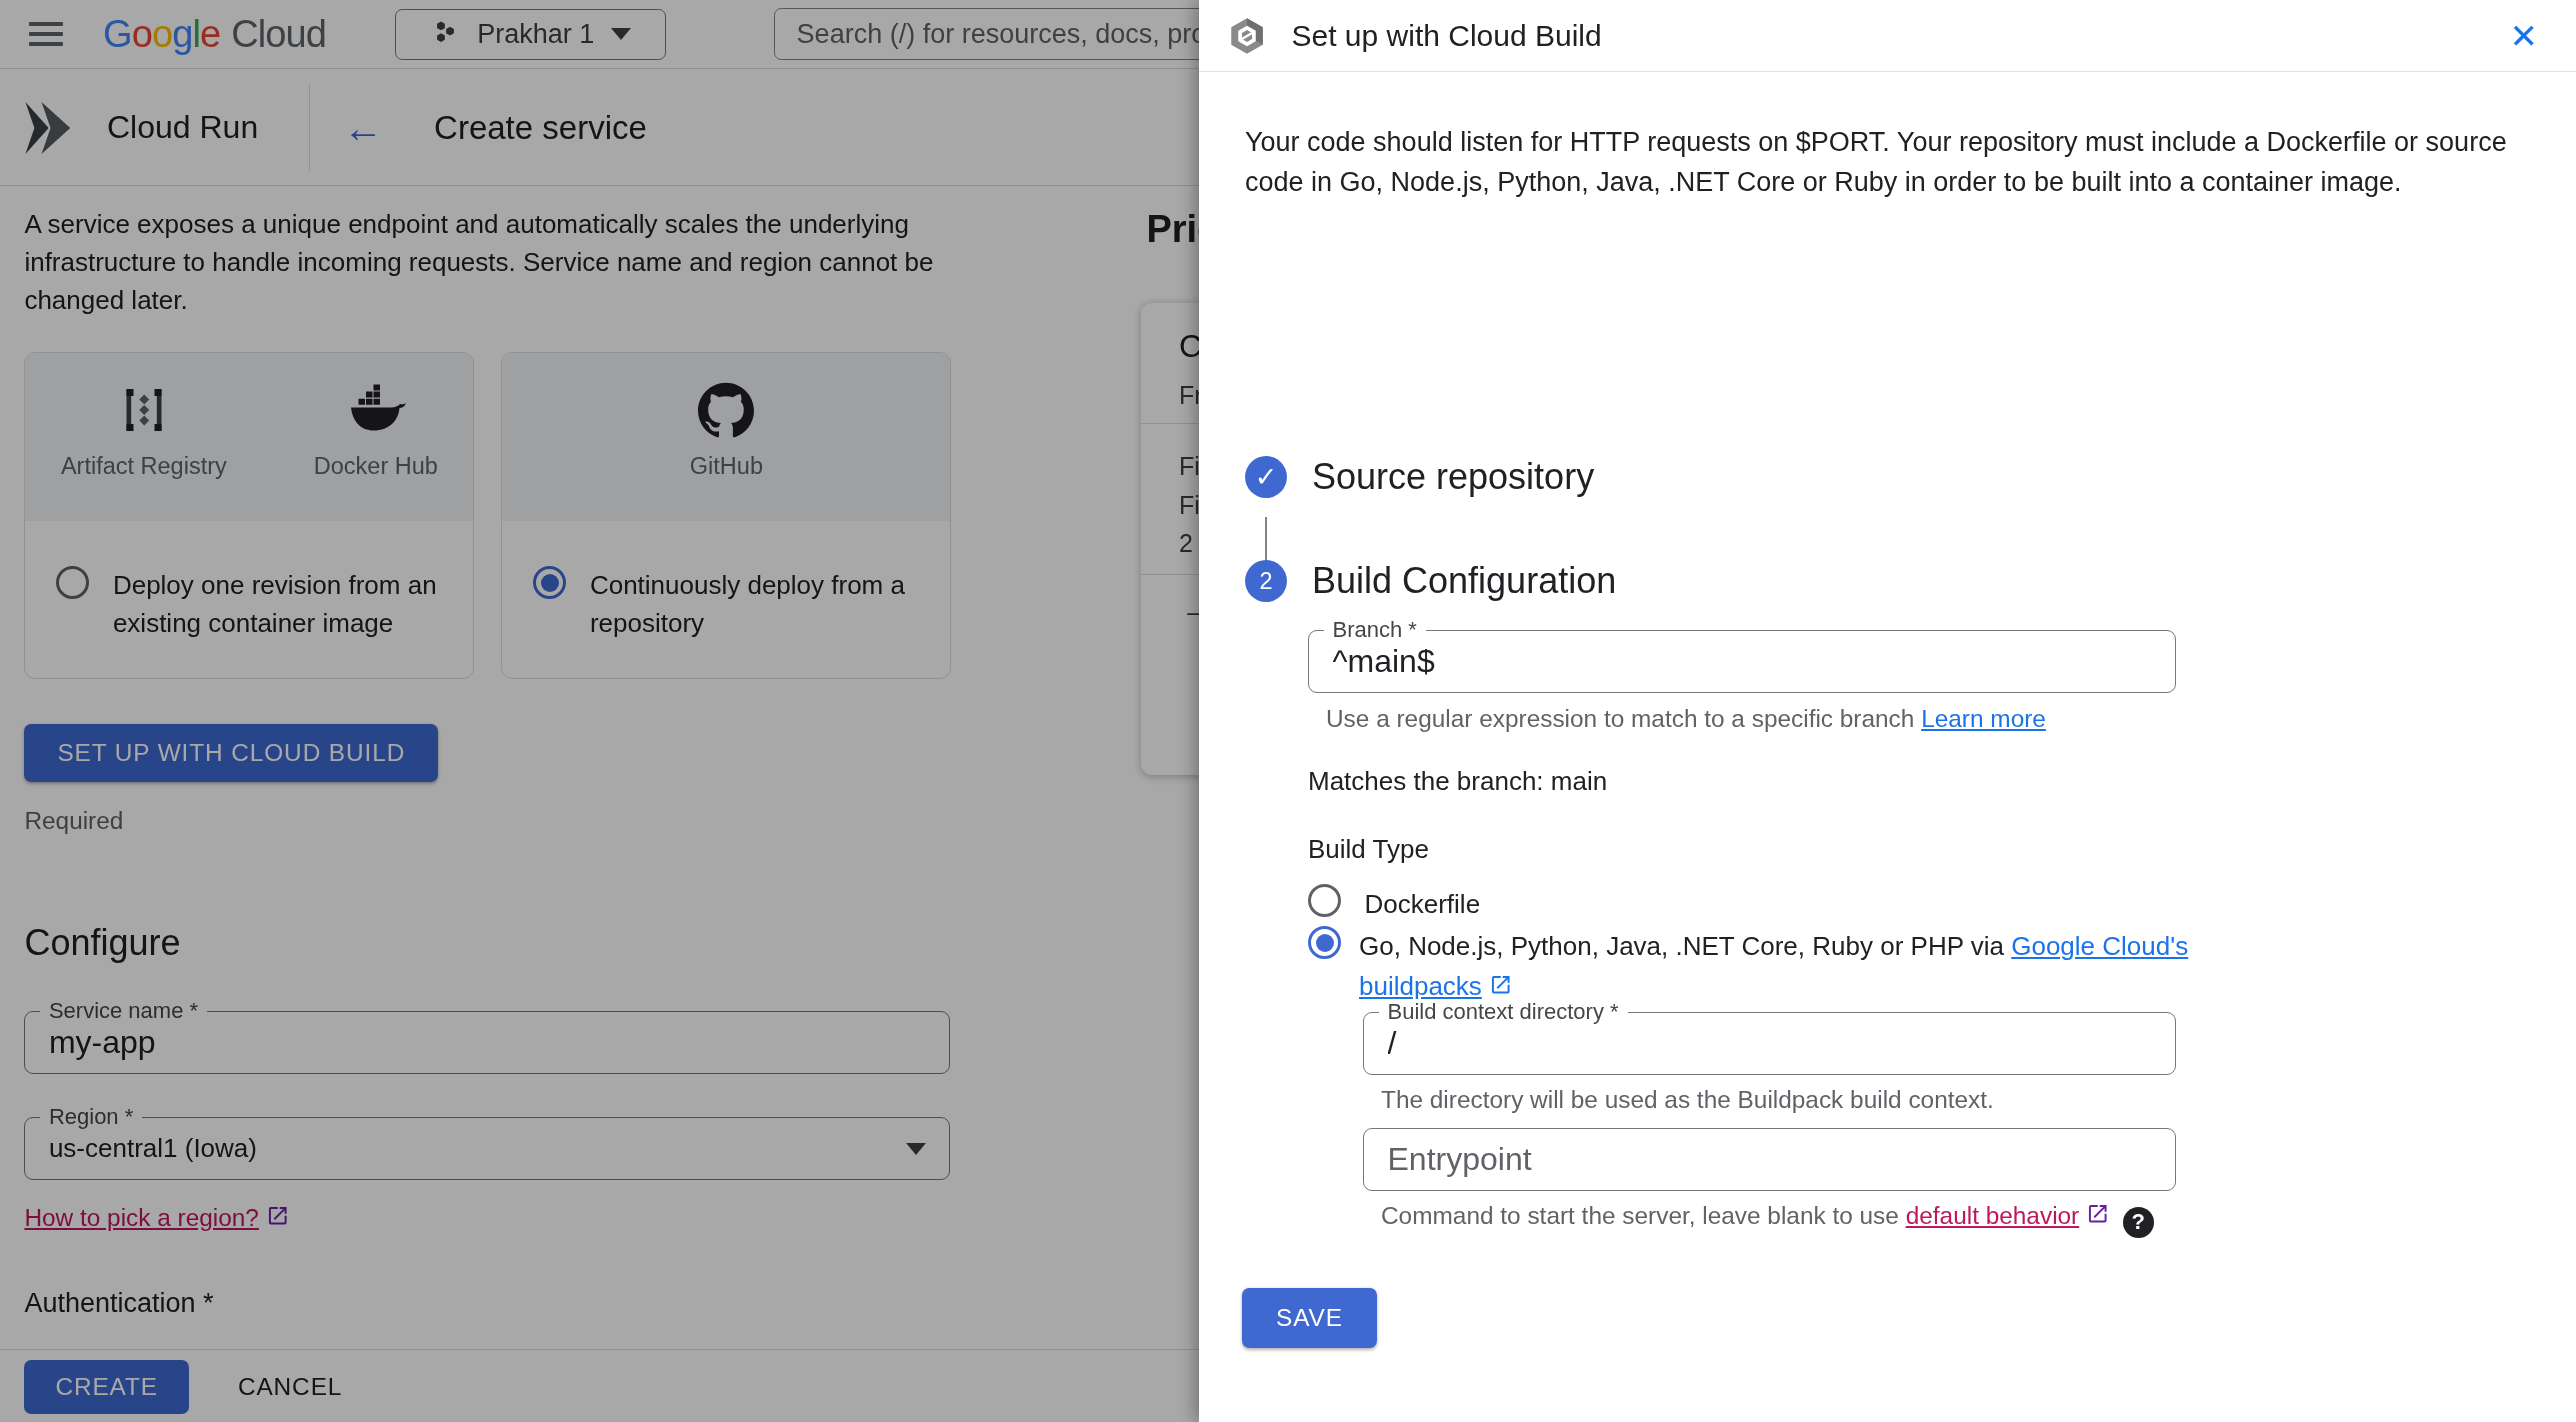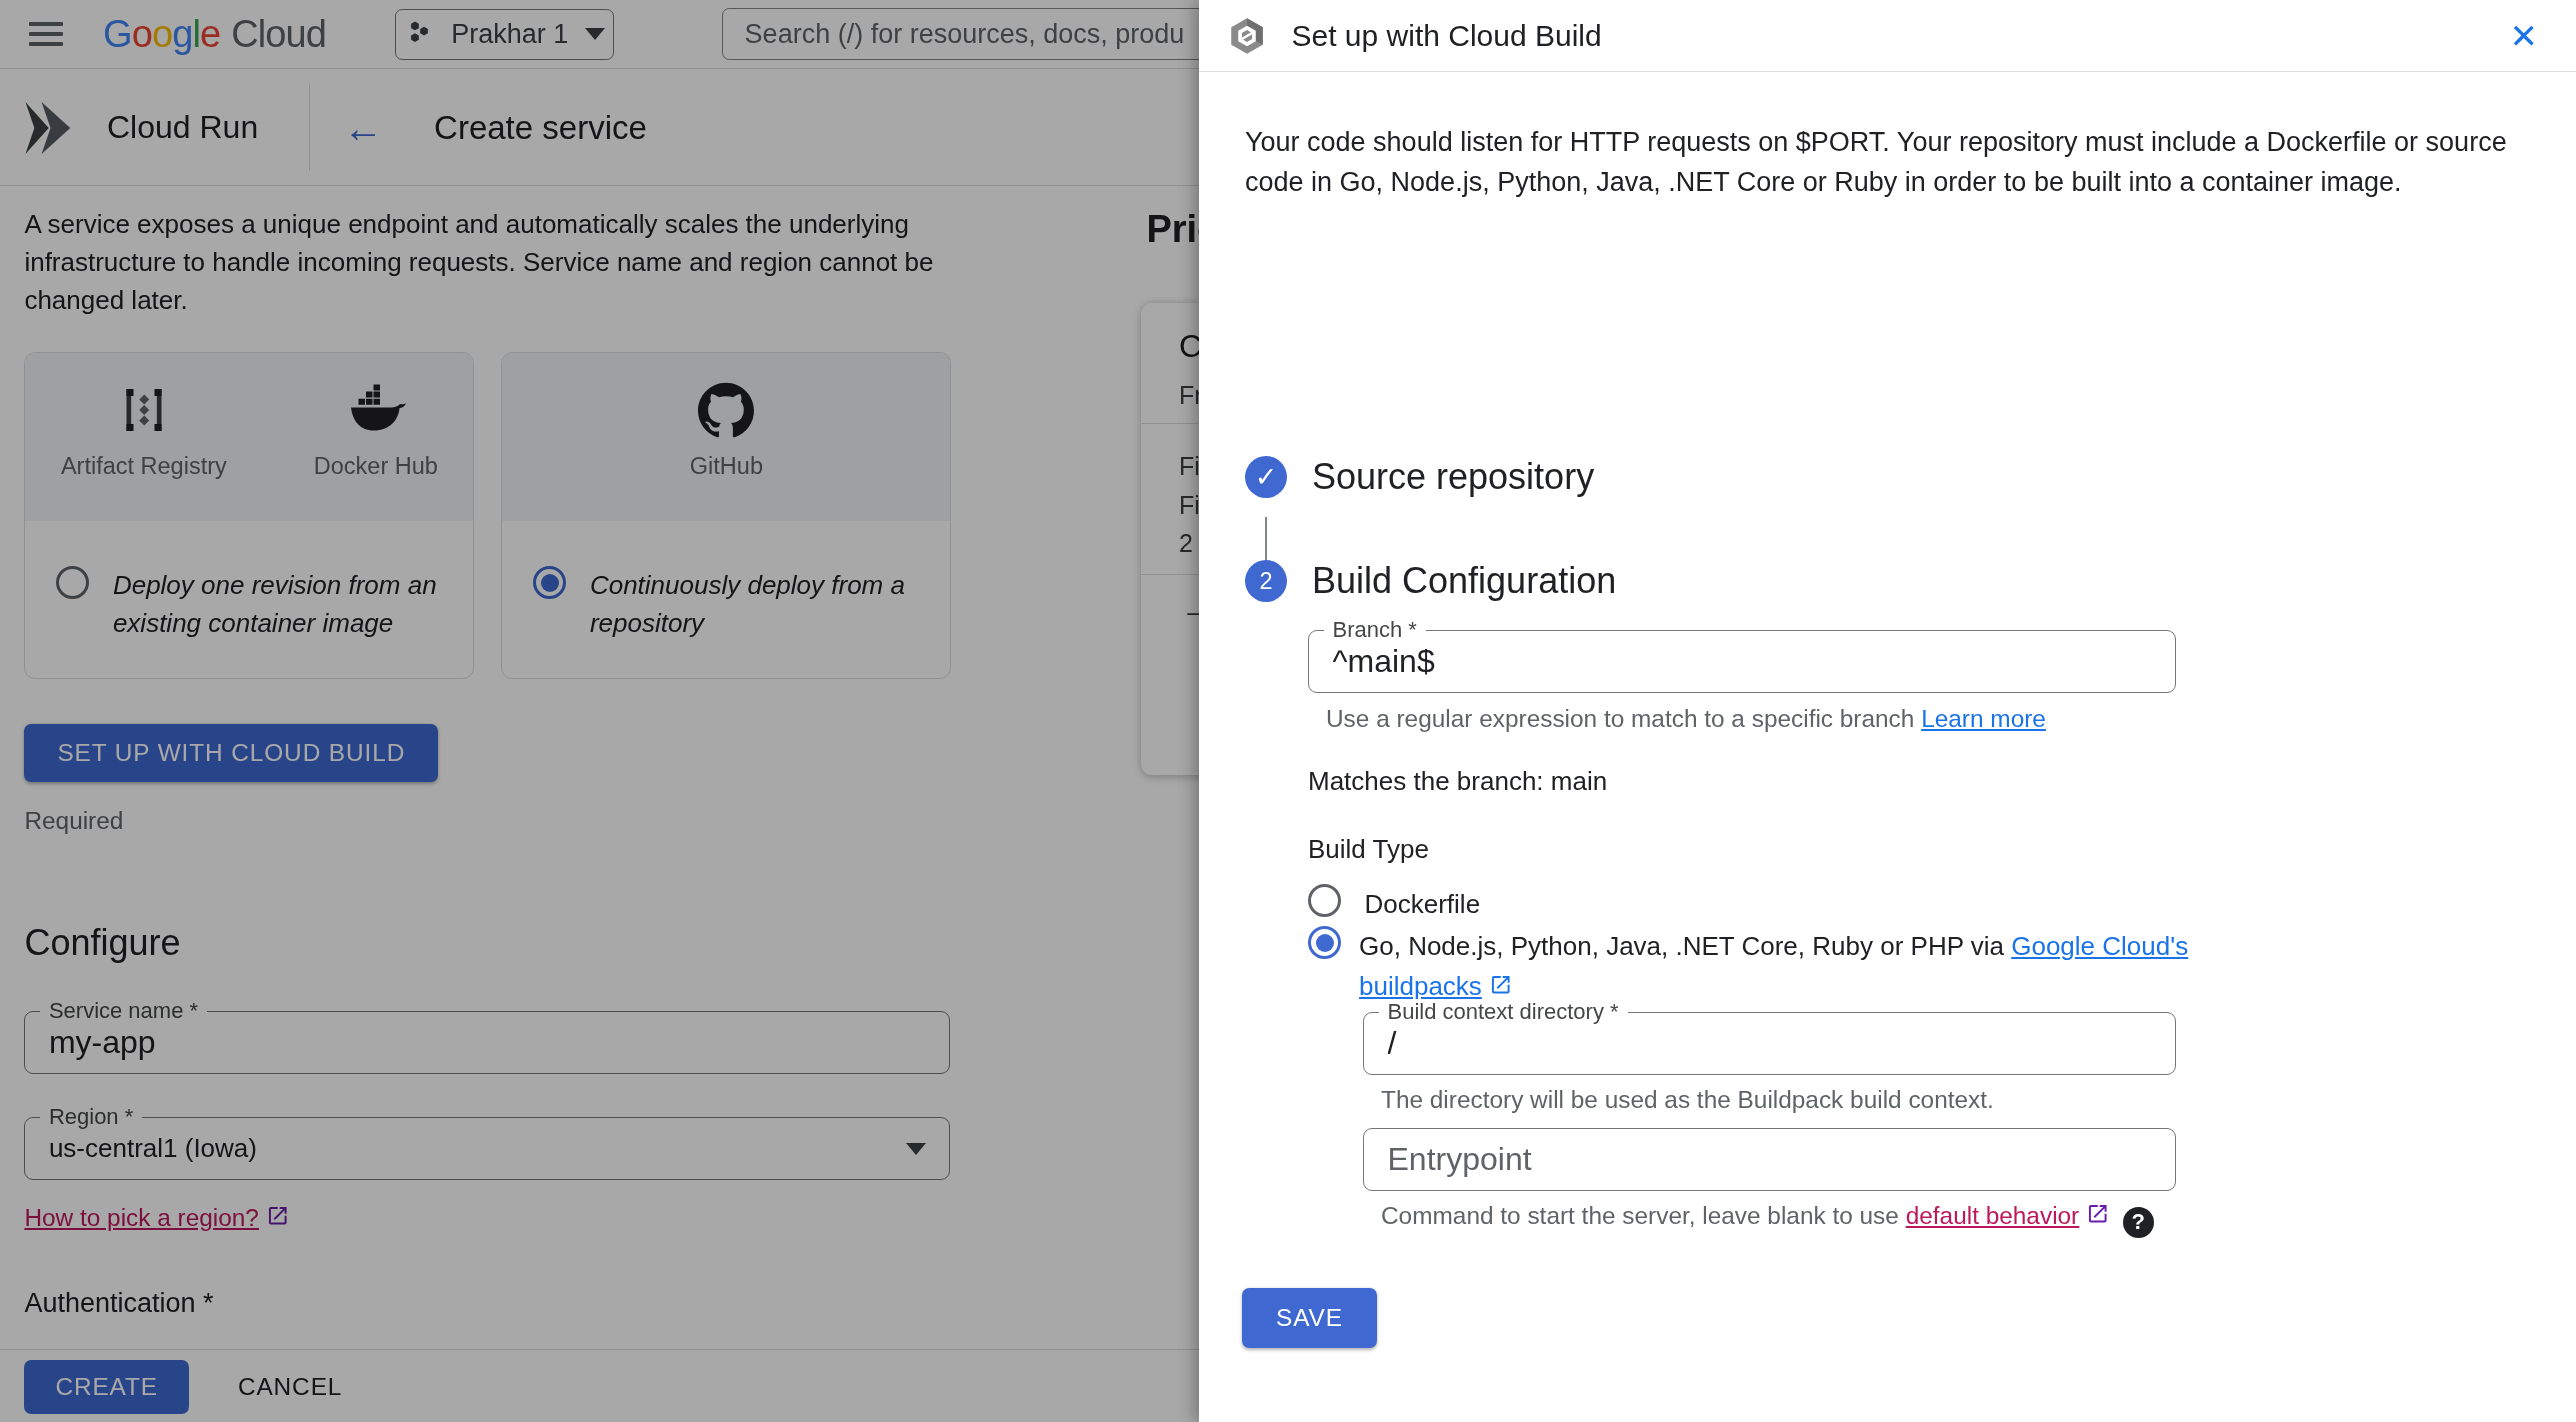--- a/index.html
+++ b/index.html
@@ -13,21 +13,21 @@
   .hamburger span { display:block; height:3.6px; background:#5f6368; border-radius:0.9px; }
   .logo { margin-left:40px; font-size:38px; letter-spacing:-0.9px; display:flex; gap:11px; align-items:baseline; }
   .logo .gword span:nth-child(1){color:#4285F4}
   .logo .gword span:nth-child(2){color:#EA4335}
   .logo .gword span:nth-child(3){color:#FBBC05}
   .logo .gword span:nth-child(4){color:#4285F4}
   .logo .gword span:nth-child(5){color:#34A853}
   .logo .gword span:nth-child(6){color:#EA4335}
   .logo .cword { color:#5f6368; }
   .projpill { margin-left:69px; height:51px; border:1.8px solid #747775; border-radius:7.2px;
-    display:flex; align-items:center; gap:16.3px; padding:0 8px; font-size:27px; color:#3c4043; cursor:pointer; }
+    display:flex; align-items:center; gap:16.3px; padding:0 34px; font-size:27px; color:#3c4043; cursor:pointer; }
   .hexes { display:flex; flex-wrap:wrap; width:31px; line-height:0; }
   .caret-down { width:0; height:0; border-left:10px solid transparent; border-right:10px solid transparent; border-top:12.7px solid #3c4043; }
   .searchbox { margin-left:108px; width:813px; height:52px; border:1.8px solid #80868b; border-radius:7.2px;
     display:flex; align-items:center; padding:0 22px; background:#fff; }
   .searchbox input { border:none; outline:none; width:100%; font-size:27px; color:#202124; background:transparent; }
   .searchbox input::placeholder { color:#5f6368; }
 
   
   .subheader { position:absolute; left:0; top:70px; width:2576px; height:116px; background:#fff;
     border-bottom:0.9px solid #dadce0; display:flex; align-items:center; z-index:1; }
@@ -39,21 +39,21 @@
 
   
   .content { position:absolute; left:0; top:185px; width:1211px; z-index:1; }
   .intro { margin:20px 0 0 24.4px; width:935px; font-size:26px; line-height:38px; color:#202124; }
   .cards { margin:33px 0 0 24.4px; display:flex; gap:27px; }
   .card { width:450px; border:0.9px solid #dadce0; border-radius:11px; overflow:hidden; background:#fff; }
   .cardhead { height:168px; background:#f1f3f4; display:flex; align-items:flex-start; justify-content:center; gap:87px; padding-top:29px; }
   .srcitem { display:flex; flex-direction:column; align-items:center; gap:14.5px; }
   .srclabel { font-size:23.5px; color:#5f6368; }
   .cardbody { padding:45px 31px 36px 31px; min-height:112px; }
-  .optrow { display:flex; gap:23.5px; align-items:flex-start; cursor:pointer;font-style:italic; }
+  .optrow { display:flex; gap:23.5px; align-items:flex-start; cursor:pointer; }
   .optlabel { font-size:26px; line-height:38px; color:#202124; max-width:343px; }
 
   .radio { flex:none; width:33px; height:33px; border:3.6px solid #5f6368; border-radius:50%; position:relative; background:#fff; }
   .radio.sel { border-color:#3f69d0; }
   .radio.sel::after { content:""; position:absolute; left:50%; top:50%; width:18px; height:18px;
     transform:translate(-50%,-50%); background:#3f69d0; border-radius:50%; }
 
   .btn { border:none; border-radius:7.2px; background:#3f69d0; color:#fff; font-family:inherit;
     font-size:24.4px; font-weight:500; letter-spacing:0.9px; cursor:pointer; }
   .setupbtn { display:block; margin:45px 0 0 24.4px; height:58px; padding:0 33px; box-shadow:0 1.8px 3.6px rgba(0,0,0,.3); }

